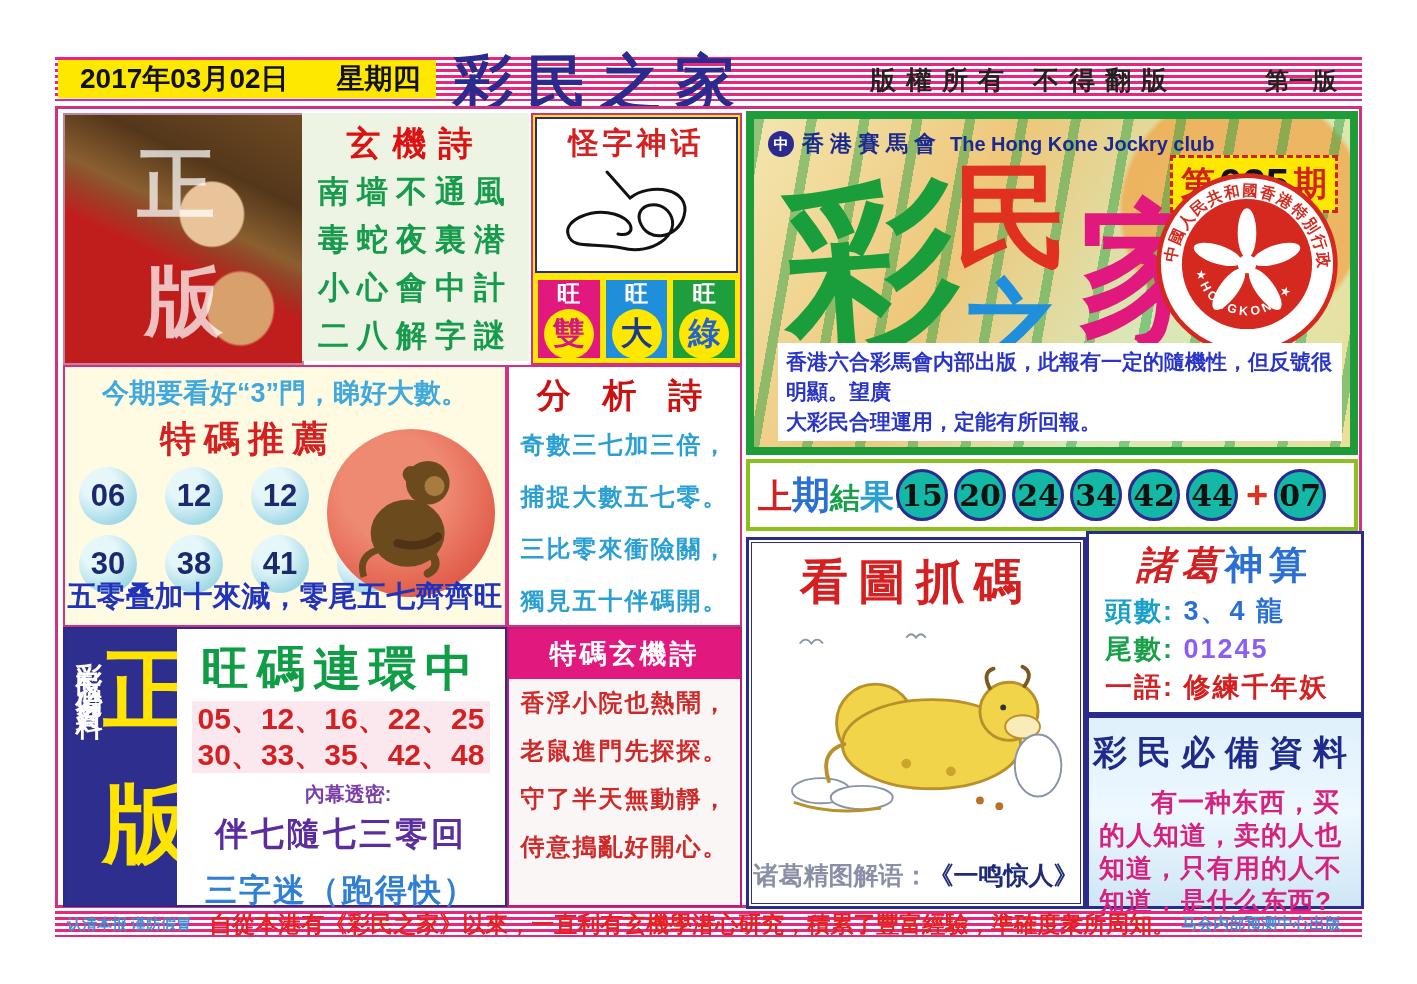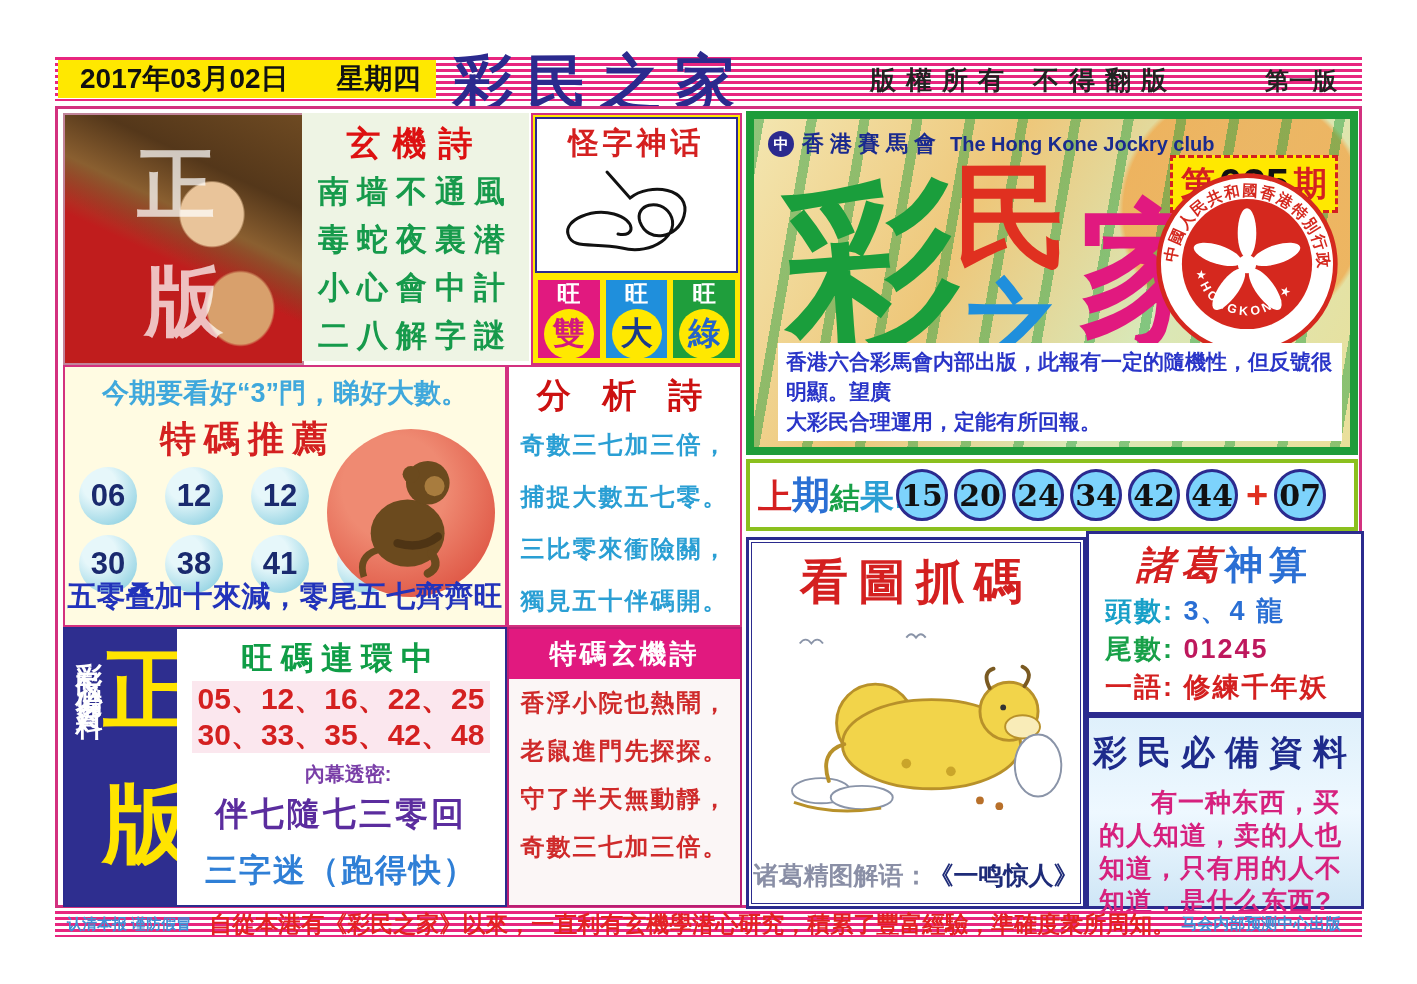--- a/index.html
+++ b/index.html
@@ -63,21 +63,21 @@
       font-family:"DejaVu Serif","Liberation Serif",serif;}
   .analysis-line{font-size:24px;font-weight:bold;color:#2a9fd4;line-height:52px;letter-spacing:2px;}
   
   #row3-left{left:5px;top:518px;width:440px;height:276px;border:2px solid #2b2b8e;background:#fff;}
   #sidebar-strip{position:absolute;left:0;top:0;bottom:0;width:112px;background:#2e2e8f;}
   #sidebar-vert{position:absolute;left:6px;top:12px;writing-mode:vertical-rl;font-size:27px;font-weight:bold;
       color:#fff;letter-spacing:10px;}
   .sidebar-stamp{position:absolute;left:38px;color:#ffe400;font-size:88px;font-weight:bold;
       font-family:"DejaVu Serif","Liberation Serif",serif;line-height:1;}
   #wangma-area{position:absolute;left:112px;top:0;right:0;bottom:0;background:#fff;text-align:center;}
-  #wangma-title{margin-top:8px;font-size:32px;font-weight:bold;color:#0f9d46;letter-spacing:8px;}
+  #wangma-title{margin-top:8px;font-size:48px;font-weight:bold;color:#0f9d46;letter-spacing:8px;}
   .wangma-line{display:inline-block;font-size:30px;font-weight:bold;color:#d42020;background:#fbe7ee;
       line-height:36px;padding:0 6px;}
   #inside-label{text-align:center;margin:8px 0 0 14px;font-size:20px;font-weight:bold;color:#7a3fa8;}
   #inside-text{font-size:33px;font-weight:bold;color:#5b2d9e;letter-spacing:3px;margin-top:4px;}
   #riddle-text{font-size:32px;font-weight:bold;color:#2f7fd6;letter-spacing:2px;margin-top:12px;}
   
   #tema-box{left:449px;top:518px;width:231px;height:276px;border:2px solid #b81f74;background:#fbf6f6;}
   #tema-header{height:50px;background:#e1197f;display:flex;align-items:center;justify-content:center;}
   #tema-title{font-size:27px;font-weight:bold;color:#fff;letter-spacing:3px;}
   .tema-line{text-align:center;font-size:24px;font-weight:bold;color:#cf2a2a;line-height:48px;letter-spacing:2px;}
@@ -102,39 +102,39 @@
   #big-zhi{left:205px;top:158px;font-size:105px;color:#1f8fdc;}
   #big-jia{left:325px;top:78px;font-size:150px;color:#e1197f;}
   #big-underline{position:absolute;left:205px;top:272px;width:290px;height:12px;background:#1f8fdc;}
   #seal{position:absolute;right:10px;top:52px;width:186px;height:186px;}
   #ticket-note{position:absolute;left:24px;right:8px;bottom:6px;background:#fff;padding:4px 8px;}
   .note-line{font-size:21px;font-weight:bold;color:#2a35c8;line-height:30px;}
   
   #result-box{left:688px;top:350px;width:612px;height:72px;border:4px solid #8bc01e;box-sizing:border-box;
       background:#fff;display:flex;align-items:center;}
   #result-label{margin-left:8px;width:138px;font-weight:bold;white-space:nowrap;}
-  .circle-num{width:52px;height:52px;border-radius:50%;border:3px solid #2b2a8e;background:#7dd3fc;
+  .circle-num{width:52px;height:52px;border-radius:50%;border:3px solid #2b2a8e;background:#14b8a6;
       display:flex;align-items:center;justify-content:center;font-size:30px;font-weight:bold;color:#111;
       font-family:"DejaVu Serif","Liberation Serif",serif;margin-right:6px;box-sizing:border-box;}
   #plus-sign{font-size:38px;font-weight:bold;color:#e03020;margin:0 6px 0 2px;}
   
   #picture-box{left:688px;top:428px;width:334px;height:366px;border:3px solid #2b2b8e;box-shadow:inset 0 0 0 2px #fff,inset 0 0 0 3px #2b2b8e;background:#fff;text-align:center;}
   #picture-title{margin-top:10px;font-size:48px;font-weight:bold;color:#d42020;letter-spacing:10px;
       font-family:"DejaVu Serif","Liberation Serif",serif;}
   #picture-caption{position:absolute;left:0;right:0;bottom:14px;font-size:25px;font-weight:bold;}
   #caption-prefix{color:#8a8fa6;}
   #caption-answer{color:#1e2b78;}
   
   #zhuge-box{left:1028px;top:422px;width:272px;height:178px;border:3px solid #2b2b8e;background:#fff;}
   #zhuge-title{text-align:center;margin-top:6px;font-size:38px;font-weight:bold;letter-spacing:6px;
       font-family:"DejaVu Serif","Liberation Serif",serif;}
   #zhuge-title .t-red{color:#d42020;font-style:italic;} #zhuge-title .t-blue{color:#2a6fd4;}
   .zhuge-row{margin:2px 0 0 16px;font-size:27px;font-weight:bold;letter-spacing:2px;}
   .zl-cyan{color:#18a0c8;} .zv-blue{color:#2a6fd4;} .zl-green{color:#18a048;}
-  .zv-green{color:#be185d;} .zl-red{color:#d42020;} .zv-red{color:#d42020;}
+  .zv-green{color:#8b5cf6;} .zl-red{color:#d42020;} .zv-red{color:#d42020;}
   
   #brain-box{left:1028px;top:606px;width:272px;height:188px;border:3px solid #2b2b8e;
       background:linear-gradient(180deg,#dff0fb 0%,#eef8ff 50%,#cfe6f6 100%);}
   #brain-title{text-align:center;margin-top:12px;font-size:34px;font-weight:bold;color:#1e2b8c;letter-spacing:10px;}
   #brain-text{margin:10px 10px 0;font-size:26px;font-weight:bold;color:#d6217e;line-height:33px;
       text-indent:52px;letter-spacing:1px;}
   
   #footer-band{left:55px;top:911px;width:1307px;height:26px;display:flex;align-items:center;}
   #footer-left{margin-left:12px;font-size:15px;font-weight:bold;color:#3f8fd6;white-space:nowrap;}
   #footer-main{margin-left:18px;font-size:23px;font-weight:bold;color:#e32222;white-space:nowrap;}
@@ -244,21 +244,21 @@
     </div>
   </div>
 
   <div class="abs" id="tema-box">
     <div id="tema-header">
       <span id="tema-title">特碼玄機詩</span>
     </div>
     <div class="tema-line">香浮小院也熱鬧，</div>
     <div class="tema-line">老鼠進門先探探。</div>
     <div class="tema-line">守了半天無動靜，</div>
-    <div class="tema-line">奇數三七加三倍。</div>
+    <div class="tema-line">侍意搗亂好開心。</div>
   </div>
 
   <div class="abs" id="ticket-box">
     <div id="club-line">
       <div id="club-logo">中</div>
       <span id="club-cn">香港賽馬會</span>
       <span id="club-en">The Hong Kone Jockry club</span>
     </div>
     <div id="issue-box">
       <span class="issue-cn">第</span>

